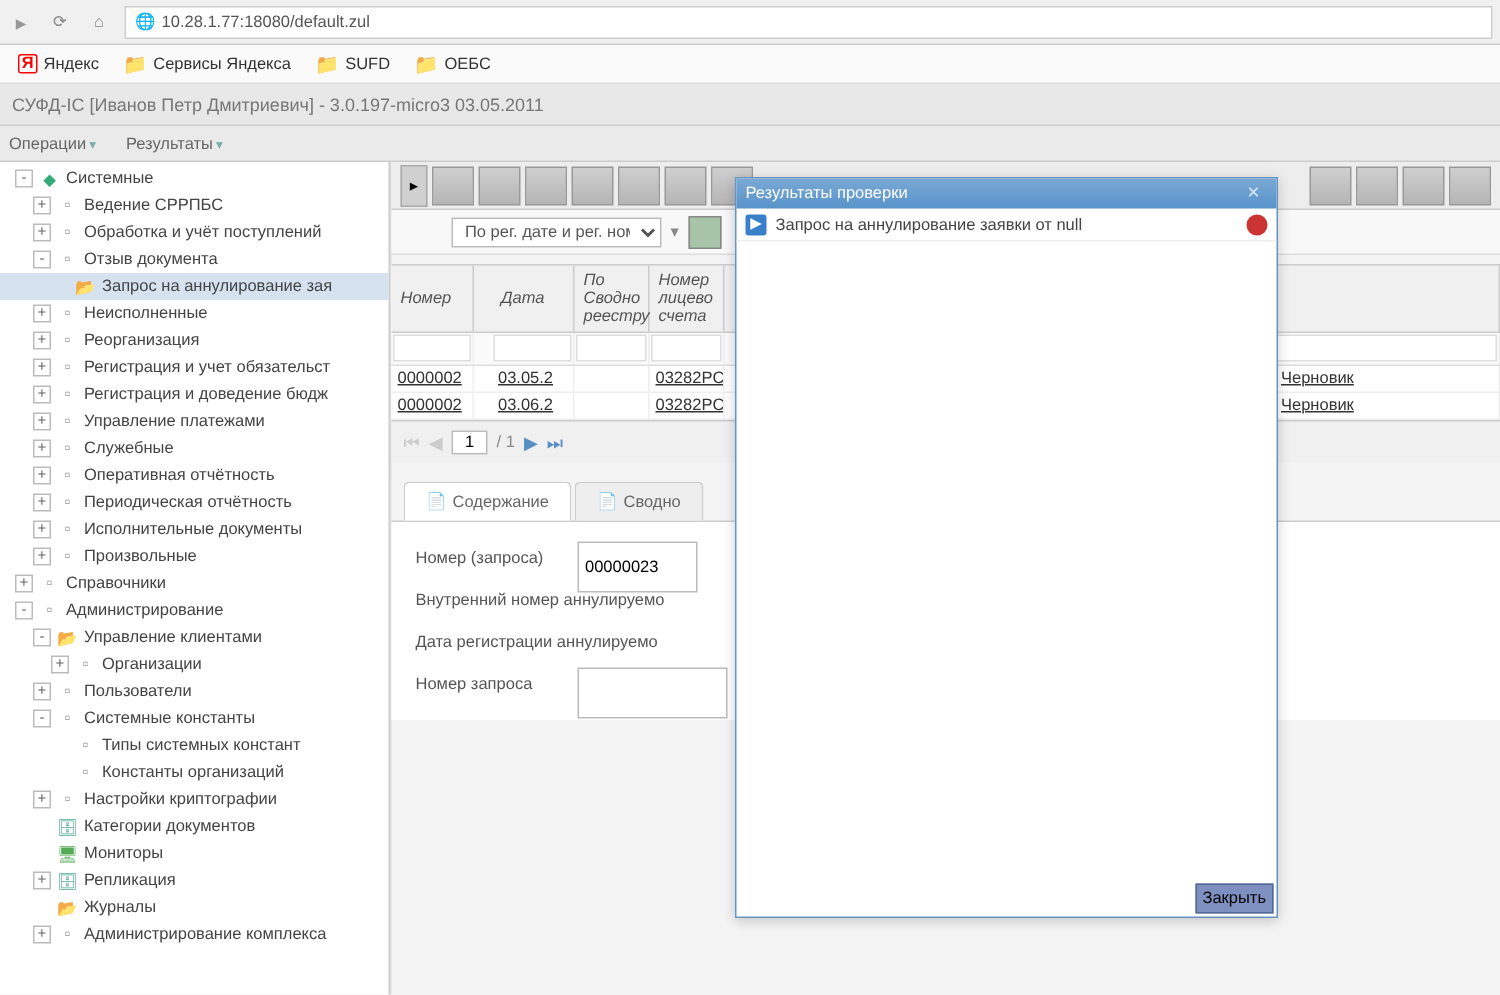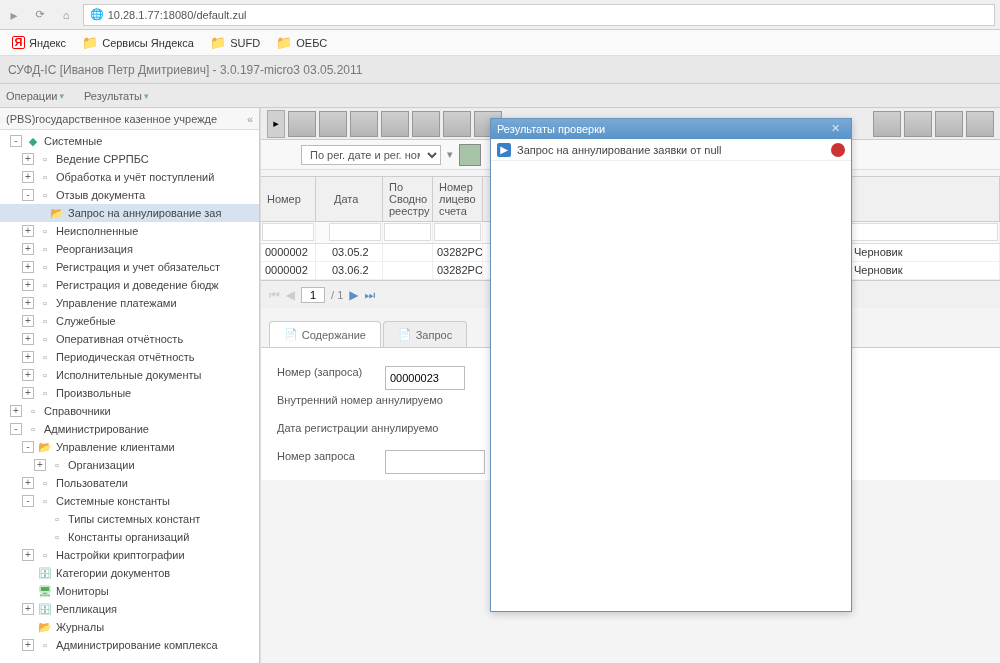--- a/index.html
+++ b/index.html
@@ -54,48 +54,48 @@
 .tb-btn { width: 28px; height: 26px; background: linear-gradient(#cfcfcf,#b5b5b5); border: 1px solid #999; cursor: pointer; display: flex; align-items: center; justify-content: center; }
 .tb-group-r { margin-left: auto; display: flex; gap: 3px; }
 
 .filter-bar { height: 30px; background: #f8f8f8; border-bottom: 1px solid #ddd; display: flex; align-items: center; padding: 0 40px; gap: 6px; }
 .filter-sel { height: 20px; width: 140px; border: 1px solid #bbb; background: #fff; padding: 0 4px; font-size: 11px; color: #555; }
 .filter-btn { width: 22px; height: 22px; background: #a8c4a8; border: 1px solid #888; cursor: pointer; }
 
 
 .table-wrap { background: #fff; margin: 6px 0 0 0; }
 .grid-head { display: flex; background: #f0f0f0; border-top: 1px solid #ccc; border-bottom: 1px solid #ccc; }
-.gh { border-right: 1px solid #ccc; padding: 4px 6px; color: #555; font-size: 11px; display: flex; align-items: center; }
+.gh { border-right: 1px solid #ccc; padding: 4px 6px; color: #555; font-size: 11px; display: flex; align-items: center; font-style: italic; }
 .gh1 { width: 55px; }
 .gh2 { width: 55px; margin-left: 12px; }
 .gh3 { width: 50px; }
 .gh4 { width: 50px; }
 .gh-tail { flex: 1; }
 .gh-last { width: 150px; }
 
-.grid-row { display: flex; height: 18px; border-bottom: 1px solid #eee; background: #fff; font-size: 11px; color: #333; }
+.grid-row { display: flex; height: 18px; border-bottom: 1px solid #eee; background: #fff; font-size: 11px; color: #333; text-decoration: underline; }
 .gr { border-right: 1px solid #eee; padding: 2px 4px; overflow: hidden; white-space: nowrap; }
 .grid-input-row { display: flex; height: 22px; border-bottom: 1px solid #ddd; background: #fafafa; }
 .grid-input-row .gr { padding: 1px; }
 .mini-in { width: 100%; height: 18px; border: 1px solid #ddd; }
 
 .pager { height: 28px; background: #f0f0f0; border-top: 1px solid #ccc; display: flex; align-items: center; padding: 0 8px; gap: 6px; color: #888; }
 .pg-btn { cursor: pointer; color: #5a8fc5; font-size: 12px; }
 .pg-btn.dis { color: #ccc; }
 .pg-in { width: 24px; height: 16px; border: 1px solid #bbb; text-align: center; }
 
 
 .tabs { height: 28px; background: #f4f4f4; display: flex; align-items: flex-end; padding: 0 8px; margin-top: 12px; border-bottom: 1px solid #ccc; }
 .tab { padding: 6px 14px; background: #fff; border: 1px solid #ccc; border-bottom: none; border-radius: 4px 4px 0 0; margin-right: 2px; color: #666; cursor: pointer; display: flex; align-items: center; gap: 4px; }
 .tab.inact { background: #eee; }
 
 .form { padding: 10px 16px; background: #fff; }
 .frow { display: flex; align-items: center; height: 28px; gap: 8px; color: #555; }
 .frow label { min-width: 100px; }
-.fin { height: 24px; border: 1px solid #bbb; padding: 0 4px; background: #fff; margin-top: 12px; }
+.fin { height: 34px; border: 1px solid #bbb; padding: 0 4px; background: #fff; margin-top: 12px; }
 
 
 .dialog { position: absolute; left: 490px; top: 118px; width: 362px; height: 494px; background: #fff; border: 1px solid #6693c2; box-shadow: 0 2px 8px rgba(0,0,0,.2); z-index: 100; display: flex; flex-direction: column; }
 .dlg-title { height: 20px; background: linear-gradient(#7aa9d4,#5893cb); color: #fff; display: flex; align-items: center; justify-content: space-between; padding: 0 6px; font-size: 11px; }
 .dlg-close { width: 14px; height: 14px; cursor: pointer; color: #d5e6f5; }
 .dlg-row { height: 22px; display: flex; align-items: center; padding: 0 6px; gap: 6px; border-bottom: 1px solid #eee; color: #444; }
 .dlg-ico-info { width: 14px; height: 14px; background: #3a80c8; border-radius: 2px; color: #fff; text-align: center; line-height: 14px; font-size: 10px; }
 .dlg-ico-err { width: 14px; height: 14px; background: #c33; border-radius: 50%; margin-left: auto; }
 .dlg-body { flex: 1; }
 .dlg-foot { height: 22px; display: flex; justify-content: flex-end; padding: 0 2px 2px 0; }
@@ -143,24 +143,20 @@
     </div>
   <div class="menu-item">
       <span>Результаты</span>
       <span class="chev">▾</span>
     </div>
 </div>
 
 <div class="main">
 
   <div class="sidebar">
-    <div class="sb-title">
-      <span>(PBS)государственное казенное учрежде</span>
-      <span class="chev">«</span>
-    </div>
     <div class="tree" id="tree">
         <div class="tn">
           <span class="ind l1"></span>
           <span class="ex ">-</span>
           <span class="ico grn">◆</span>
           <span>Системные</span>
         </div>
         <div class="tn">
           <span class="ind l2"></span>
           <span class="ex ">+</span>
@@ -401,21 +397,21 @@
       <span class="pg-btn">⏭</span>
     </div>
 
     <div class="tabs">
       <div class="tab">
           <span>📄</span>
           <span>Содержание</span>
         </div>
       <div class="tab inact">
           <span>📄</span>
-          <span>Запрос</span>
+          <span>Сводно</span>
         </div>
     </div>
 
     <div class="form">
       <div class="frow">
           <label>Номер (запроса)</label>
           <input class="fin" style="width: 80px;" value="00000023">
         </div>
       <div class="frow">
           <label>Внутренний номер аннулируемо</label>
@@ -435,13 +431,16 @@
   <div class="dlg-title">
     <span>Результаты проверки</span>
     <span class="dlg-close">✕</span>
   </div>
   <div class="dlg-row">
     <span class="dlg-ico-info">▶</span>
     <span>Запрос на аннулирование заявки от null</span>
     <span class="dlg-ico-err"></span>
   </div>
   <div class="dlg-body"></div>
+  <div class="dlg-foot">
+    <button class="dlg-btn">Закрыть</button>
+  </div>
 </div>
 
 </body></html>

